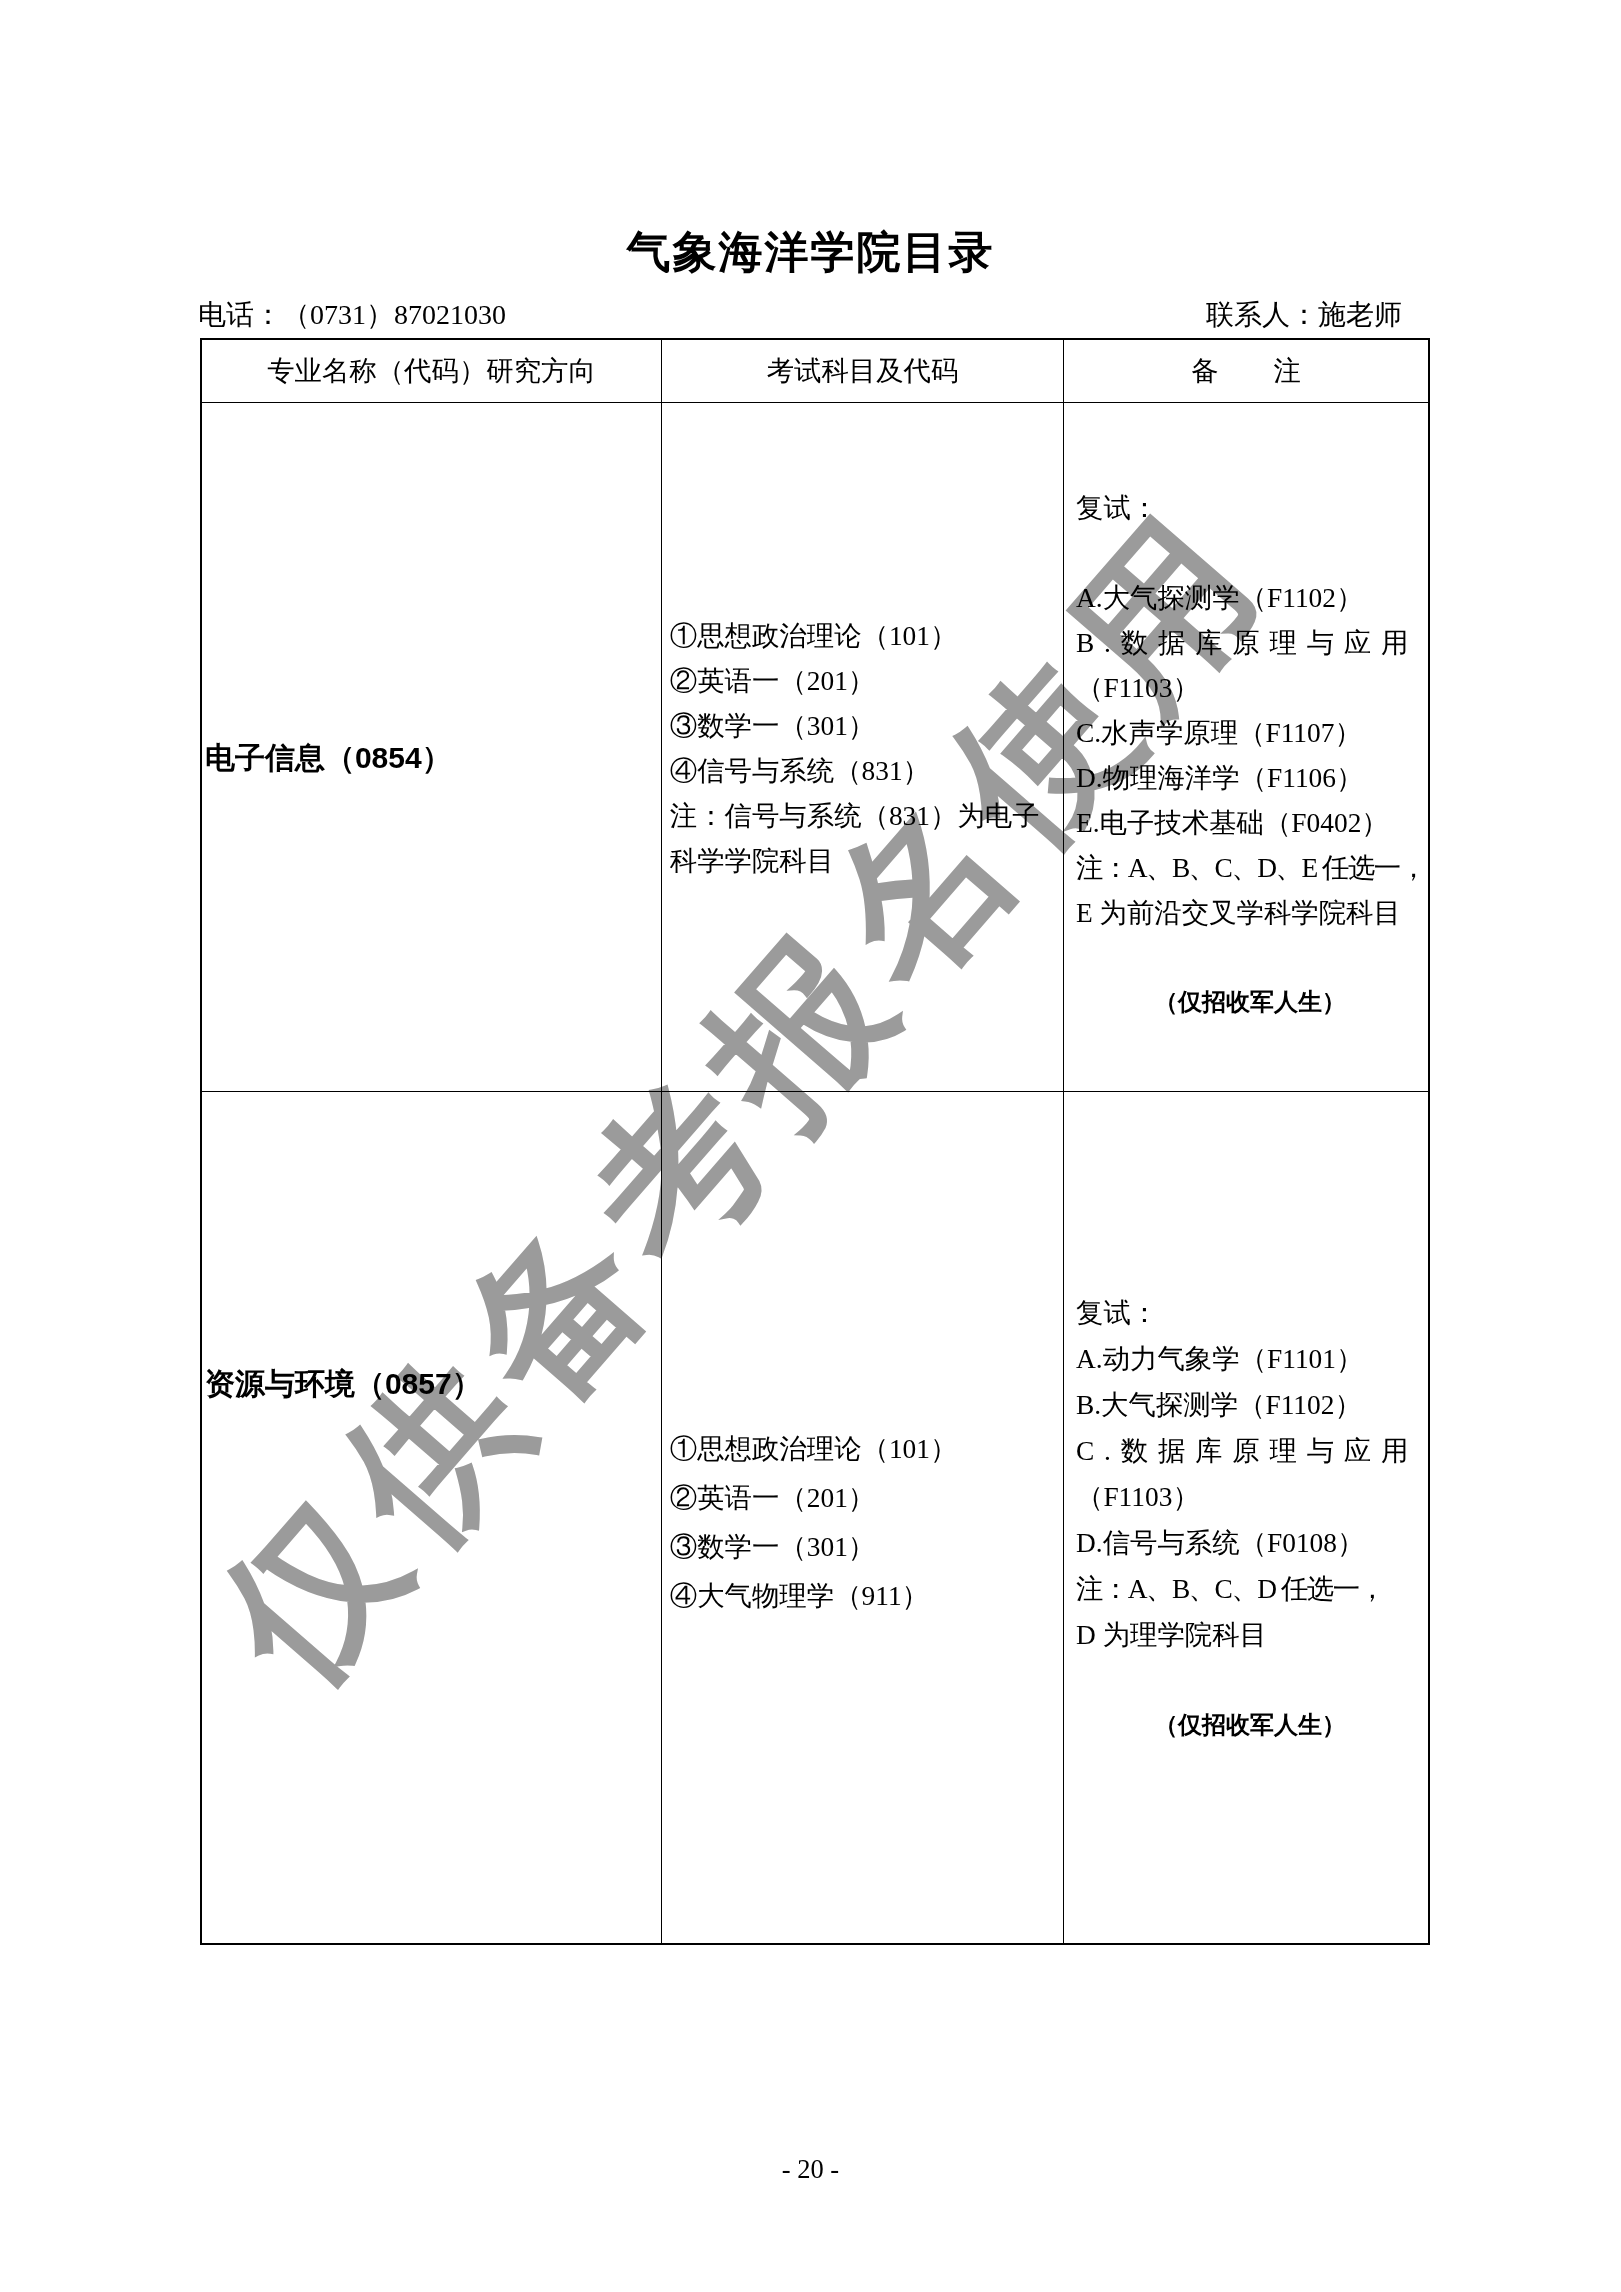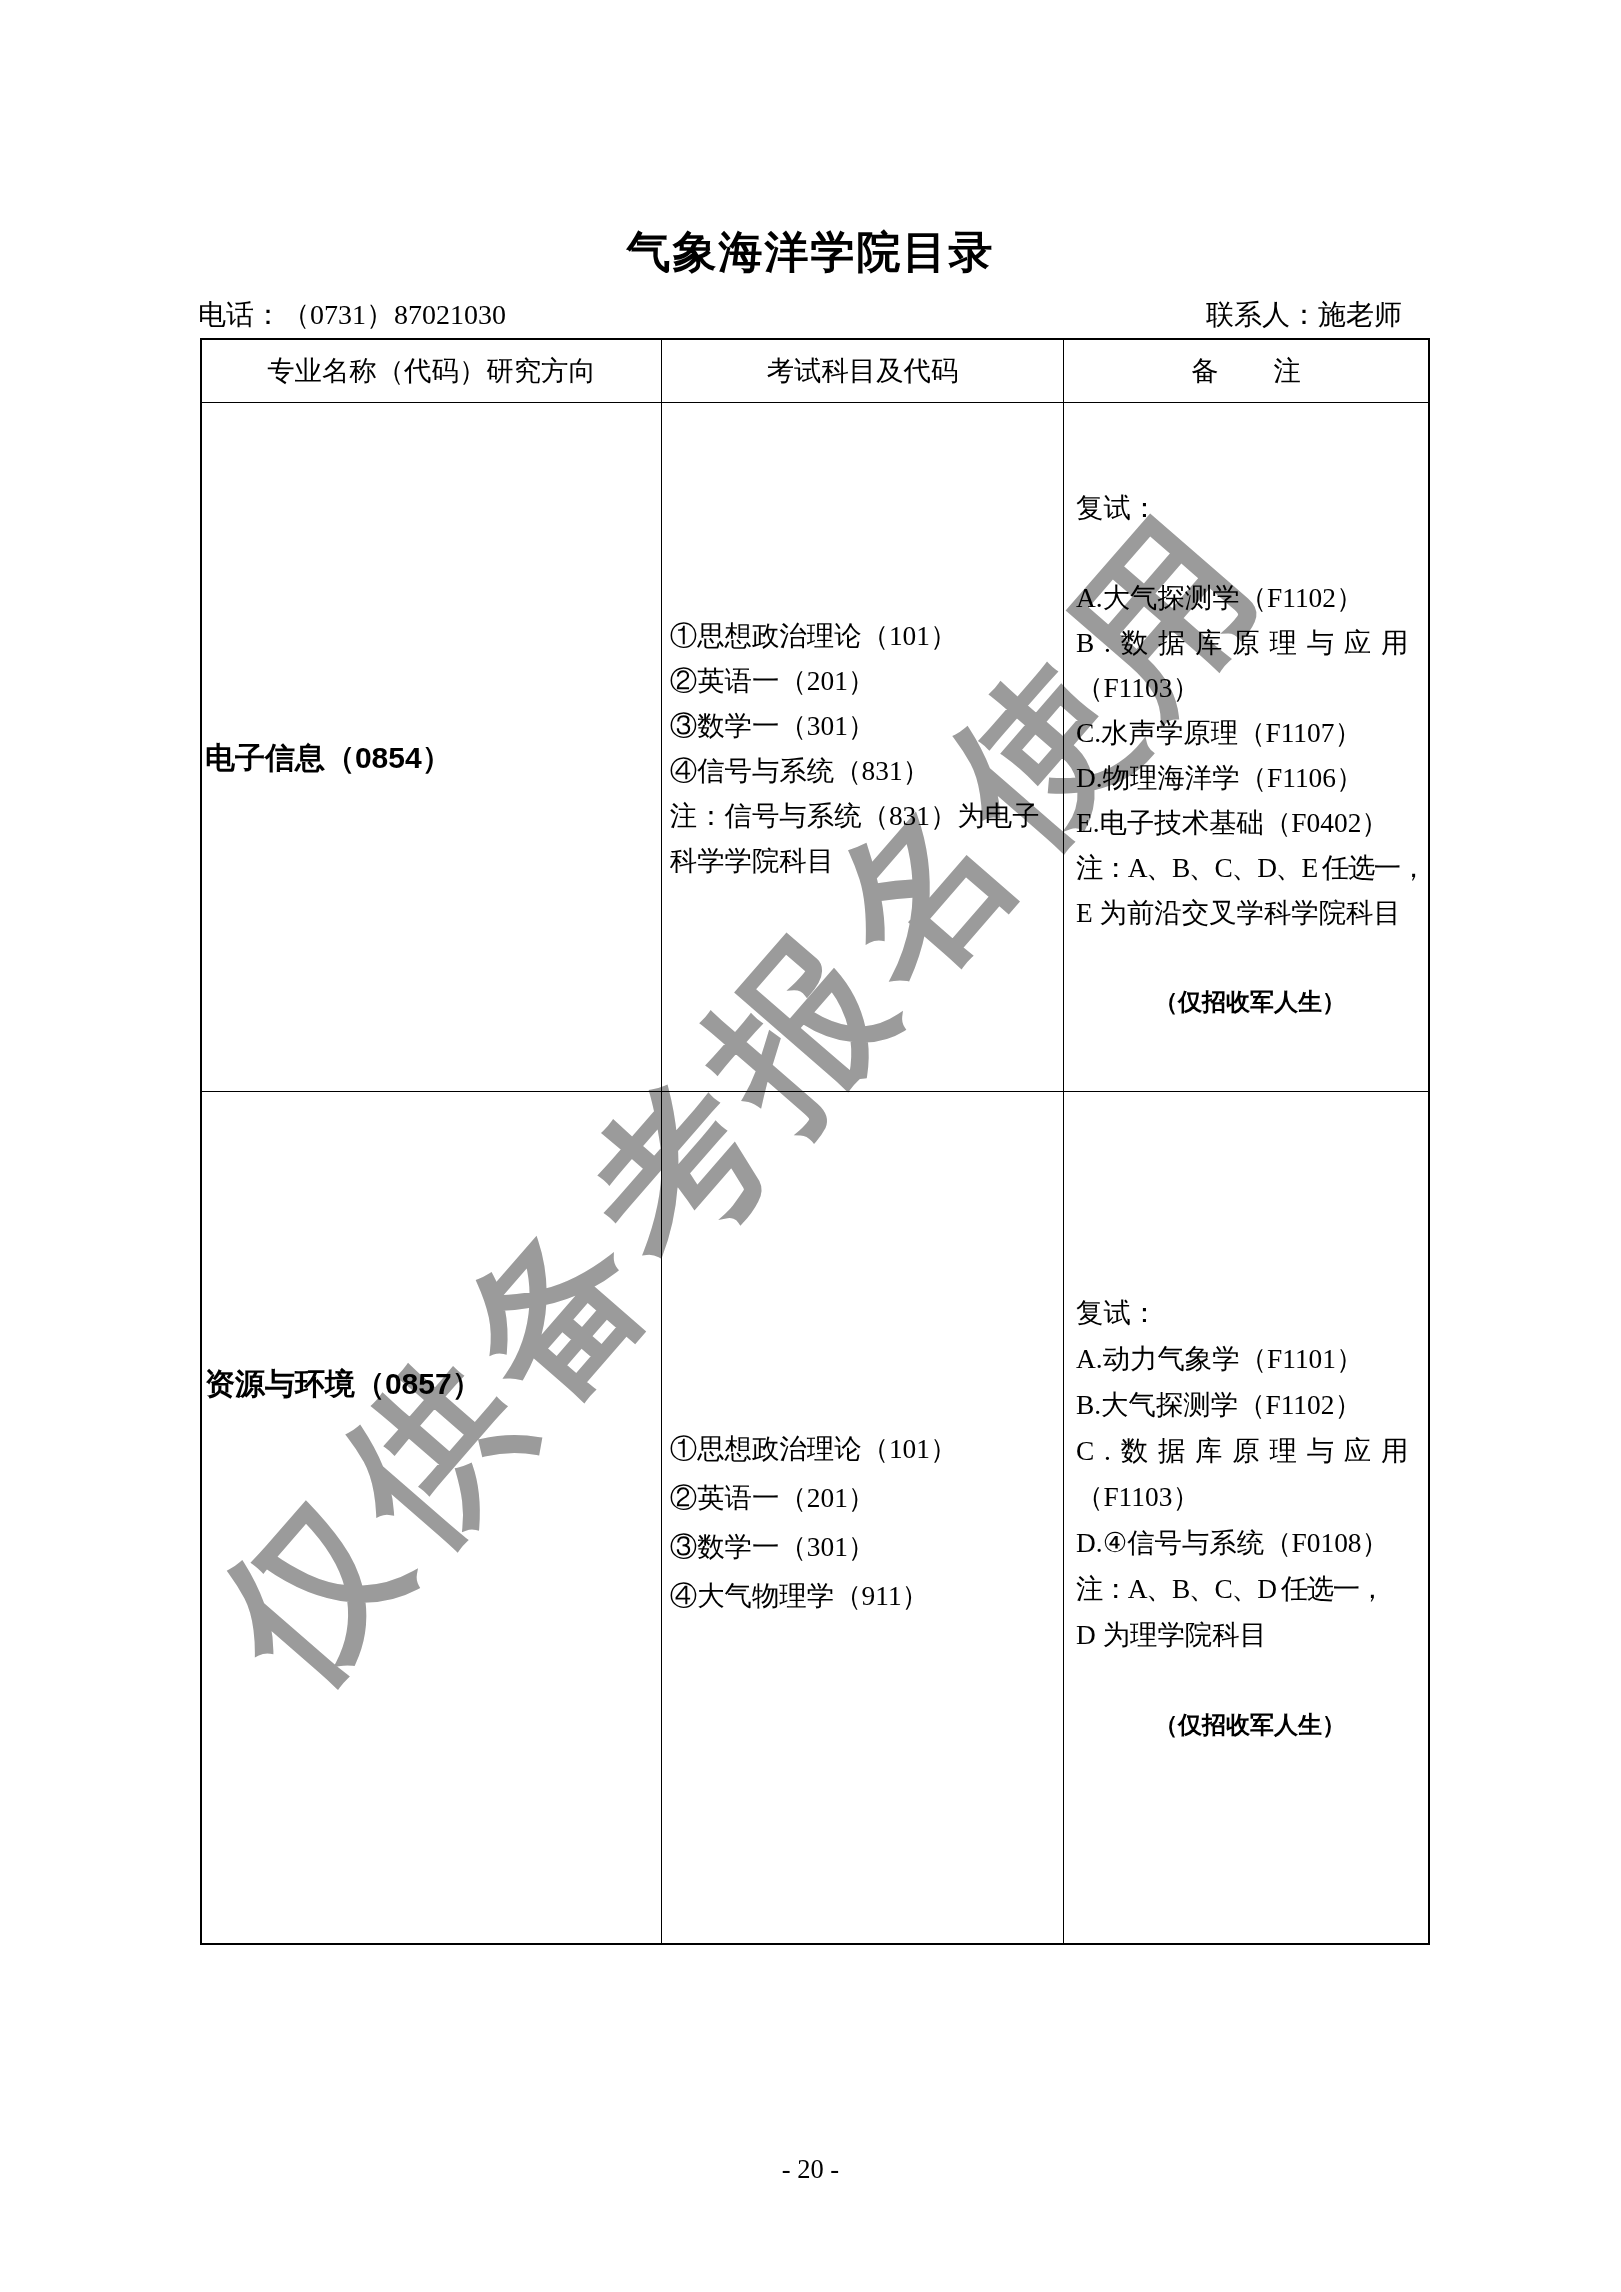--- a/index.html
+++ b/index.html
@@ -158,21 +158,21 @@
         <div class="line">④大气物理学（911）</div>
       </div>
     </div>
     <div class="cell r2 last-row last-col">
       <div class="remark-block">
         <div class="line">复试：</div>
         <div class="line">A.动力气象学（F1101）</div>
         <div class="line">B.大气探测学（F1102）</div>
         <div class="line stretch">C.数据库原理与应用</div>
         <div class="line">（F1103）</div>
-        <div class="line">D.④信号与系统（F0108）</div>
+        <div class="line">D.信号与系统（F0108）</div>
         <div class="line squeeze">注：A、B、C、D 任选一，</div>
         <div class="line">D 为理学院科目</div>
         <div class="line blank"></div>
         <div class="line highlight">（仅招收军人生）</div>
       </div>
     </div>
 
   </div>
 
   <div class="page-number">- 20 -</div>

